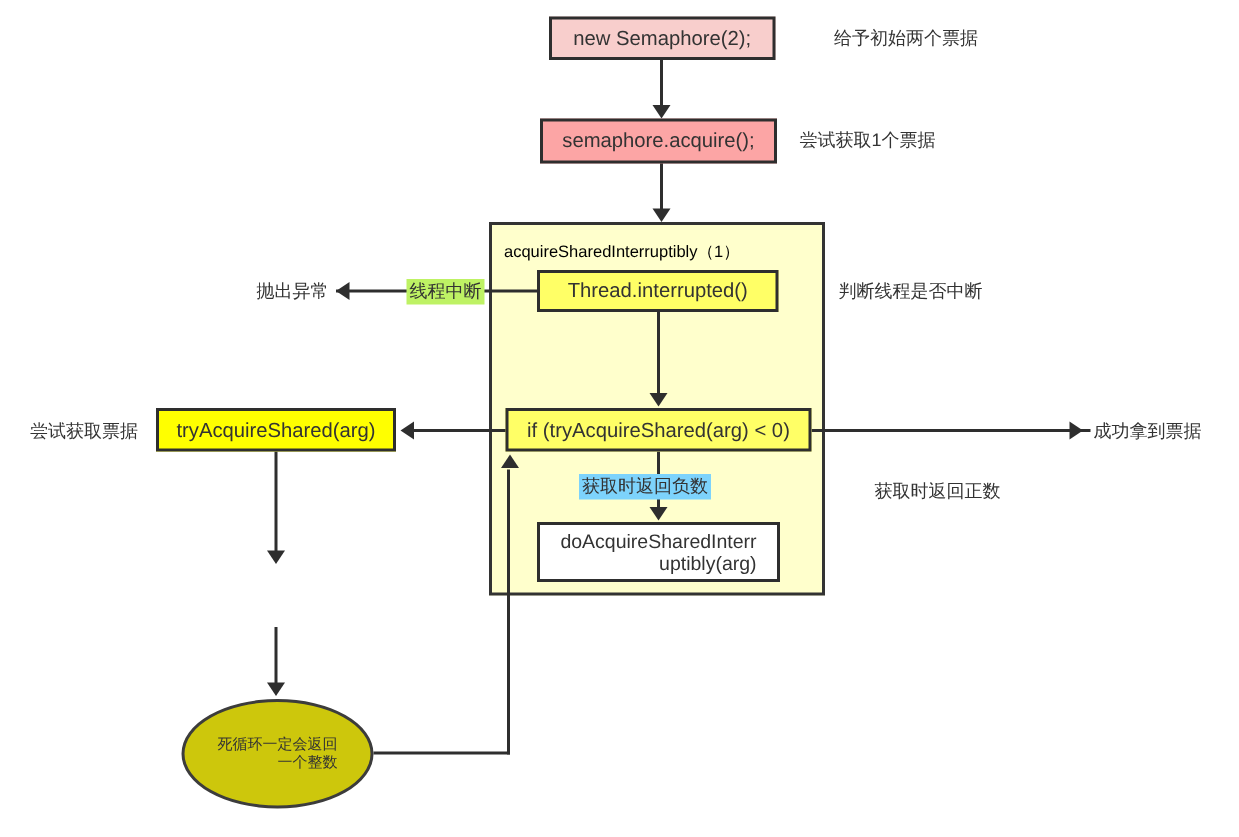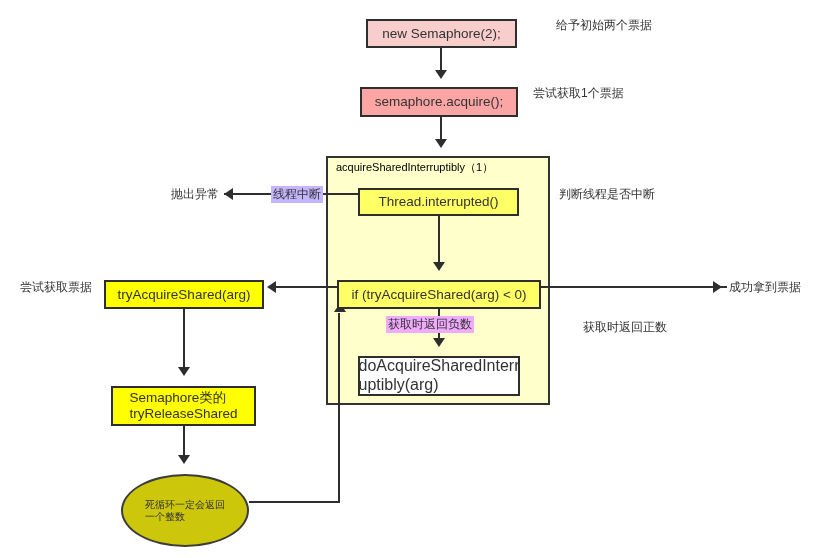--- a/index.html
+++ b/index.html
@@ -17,26 +17,25 @@
     height: 558px;
     background: #ffffff;
     overflow: hidden;
   }
   .node {
     position: absolute;
     box-sizing: border-box;
     display: flex;
     align-items: center;
     justify-content: center;
-    text-align: left;
+    text-align: right;
     line-height: 1.18;
     color: #333333;
     font-size: 13.5px;
     white-space: pre-line;
-    margin-top: 8px;
   }
   .box {
     border: 2px solid #333333;
   }
   .label {
     position: absolute;
     color: #333333;
     font-size: 12px;
     white-space: nowrap;
     display: flex;
@@ -75,21 +74,21 @@
   }
   #n-if-check {
     left: 337px; top: 272px; width: 204px; height: 29px;
     background: #ffff66;
     border-color: #2e2e2e;
   }
   #n-do-acquire {
     left: 358px; top: 348px; width: 162px; height: 40px;
     background: #ffffff;
     border-color: #2e2e2e;
-    font-size: 16px;
+    font-size: 13px;
   }
   #n-try-acquire-shared {
     left: 104px; top: 272px; width: 160px; height: 29px;
     background: #ffff00;
     border-color: #2e2e2e;
   }
   #n-semaphore-release {
     left: 111px; top: 378px; width: 145px; height: 40px;
     background: #ffff00;
     border-color: #2e2e2e;
@@ -109,38 +108,38 @@
     left: 533px; top: 85px;
   }
   #l-judge-interrupt {
     left: 559px; top: 186px;
   }
   #l-throw-exception {
     left: 171px; top: 186px;
   }
   #l-thread-interrupt {
     left: 271px; top: 186px;
-    background: #c4b5fd;
+    background: #bef264;
     padding: 0 2px;
   }
   #l-try-get-ticket {
     left: 20px; top: 279px;
   }
   #l-return-positive {
     left: 581px; top: 279px;
     background: #ffffff;
     padding: 0 2px;
     margin-top: 40px;
   }
   #l-got-ticket {
     left: 729px; top: 279px;
   }
   #l-return-negative {
     left: 386px; top: 316px;
-    background: #f0abfc;
+    background: #7dd3fc;
     padding: 0 2px;
   }
   
   .edge {
     position: absolute;
     background: #2e2e2e;
   }
   .v { width: 2px; }
   .h { height: 2px; }
   .arrow {
@@ -207,22 +206,20 @@
   <div class="edge v" style="left:338px; top:313px; height:190px;"></div>
   <div class="arrow arrow-up" style="left:334px; top:303px;"></div>
 
   <div class="node box" id="n-new-semaphore">new Semaphore(2);</div>
   <div class="node box" id="n-acquire-call">semaphore.acquire();</div>
   <div class="node box" id="n-thread-interrupted">Thread.interrupted()</div>
   <div class="node box" id="n-if-check">if (tryAcquireShared(arg) &lt; 0)</div>
   <div class="node box" id="n-do-acquire">doAcquireSharedInterr
 uptibly(arg)</div>
   <div class="node box" id="n-try-acquire-shared">tryAcquireShared(arg)</div>
-  <div class="node box" id="n-semaphore-release">Semaphore类的
-tryReleaseShared</div>
   <div class="node" id="n-infinite-loop">死循环一定会返回
 一个整数</div>
 
   <div class="label" id="l-init-two">给予初始两个票据</div>
   <div class="label" id="l-try-get-one">尝试获取1个票据</div>
   <div class="label" id="l-judge-interrupt">判断线程是否中断</div>
   <div class="label" id="l-throw-exception">抛出异常</div>
   <div class="label" id="l-thread-interrupt">线程中断</div>
   <div class="label" id="l-try-get-ticket">尝试获取票据</div>
   <div class="label" id="l-return-positive">获取时返回正数</div>

